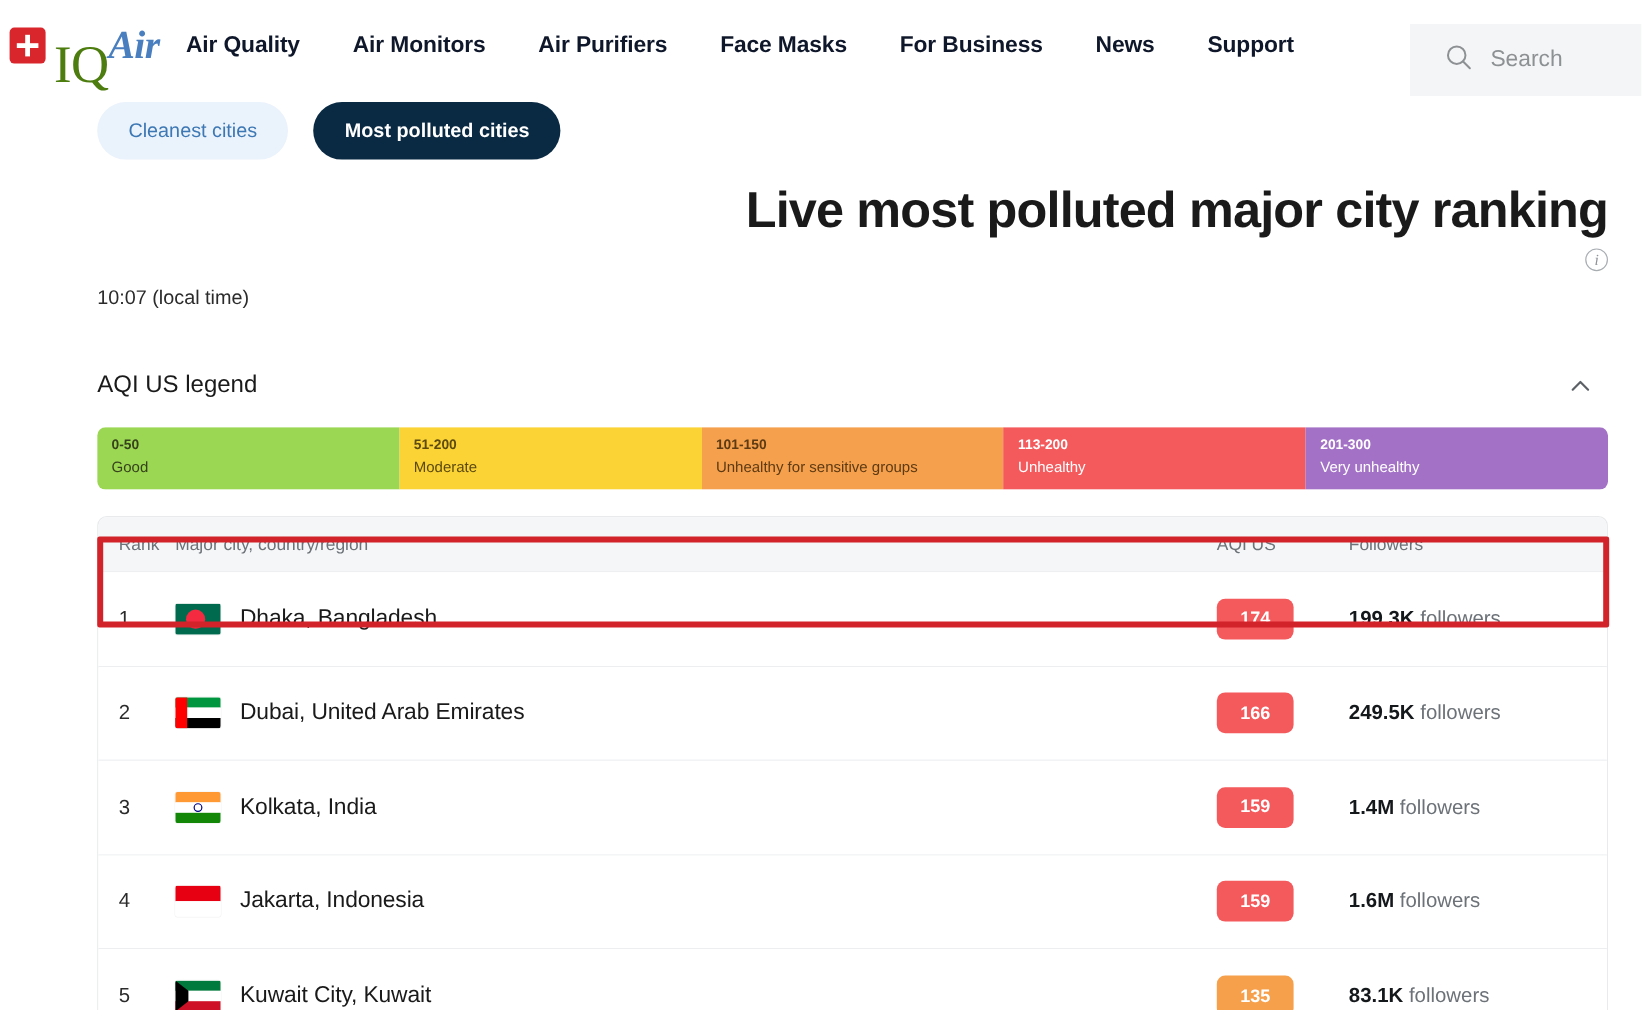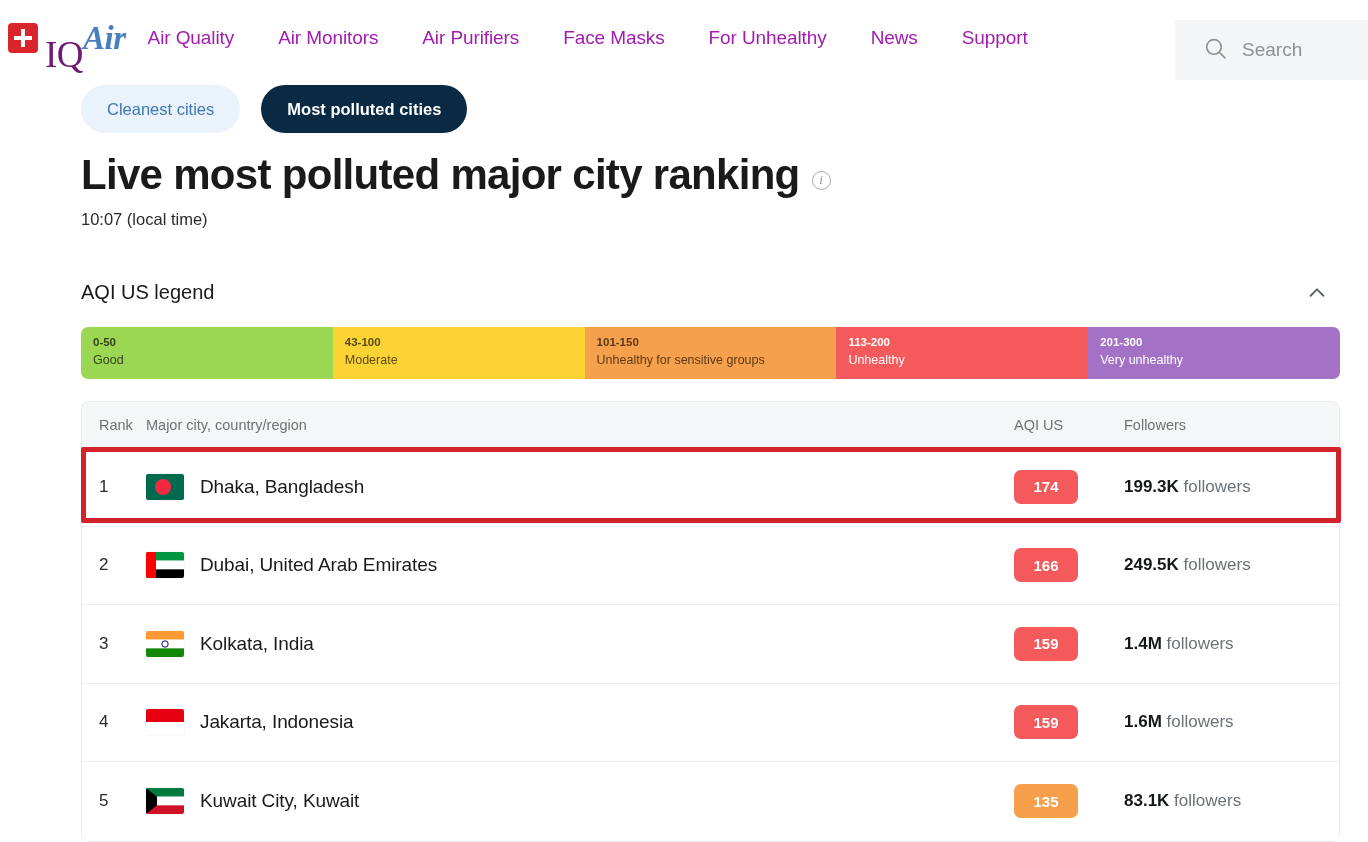--- a/index.html
+++ b/index.html
@@ -36,41 +36,41 @@
   .swiss-flag::before, .swiss-flag::after {
     content: "";
     position: absolute;
     background: #ffffff;
   }
   .swiss-flag::before { left: 13px; top: 6px;  width: 4px;  height: 18px; }
   .swiss-flag::after  { left: 6px;  top: 13px; width: 18px; height: 4px;  }
 
   .logo-iq {
     font-family: "Liberation Serif", serif;
-    font-size: 37px;
-    color: #701a75;
+    font-size: 44px;
+    color: #4d7c0f;
     letter-spacing: -0.5px;
     line-height: 1;
     margin-top: 32px;
   }
   .logo-air {
     font-family: "Liberation Serif", serif;
     font-size: 33px;
     font-weight: bold;
     font-style: italic;
     color: #4a7fbf;
     letter-spacing: -0.5px;
     line-height: 1;
   }
 
   .nav-links { display: flex; align-items: center; gap: 0; }
   .nav-link {
     font-size: 19px;
-    font-weight: normal;
-    color: #a21caf;
+    font-weight: bold;
+    color: #0f172a;
     padding: 0 22px;
     white-space: nowrap;
     cursor: pointer;
     letter-spacing: -0.1px;
   }
   .nav-link:first-child { padding-left: 8px; }
 
   .search-box {
     position: absolute;
     right: 0; top: 20px;
@@ -97,21 +97,21 @@
     display: flex;
     align-items: center;
     justify-content: center;
     cursor: pointer;
     white-space: nowrap;
   }
   .pill.active { background: #0a2a43; color: #ffffff; height: 48px; padding: 0 26px; }
   .pill.inactive { background: #eaf2fb; color: #3d78b4; height: 48px; padding: 0 26px; font-weight: normal; }
 
   
-  .title-row { display: flex; align-items: center; gap: 12px; margin-top: 20px; }
+  .title-row { display: flex; align-items: flex-end; margin-top: 20px; flex-direction: column; }
   h1.page-title {
     font-size: 42px;
     font-weight: bold;
     color: #1a1a1a;
     letter-spacing: -0.7px;
     line-height: 1.05;
   }
   .info-icon {
     width: 19px; height: 19px;
     border-radius: 50%;
@@ -234,21 +234,21 @@
     <div class="swiss-flag"></div>
     <span class="logo-iq">IQ</span>
     <span class="logo-air">Air</span>
   </div>
 
   <div class="nav-links">
     <div class="nav-link">Air Quality</div>
     <div class="nav-link">Air Monitors</div>
     <div class="nav-link">Air Purifiers</div>
     <div class="nav-link">Face Masks</div>
-    <div class="nav-link">For Unhealthy</div>
+    <div class="nav-link">For Business</div>
     <div class="nav-link">News</div>
     <div class="nav-link">Support</div>
   </div>
 
   <div class="search-box">
     <span class="sicon">
       <svg width="25" height="25" viewBox="0 0 24 24" fill="none" stroke="#8e9194" stroke-width="1.6">
         <circle cx="10.5" cy="10.5" r="7"></circle>
         <line x1="15.6" y1="15.6" x2="21" y2="21" stroke-linecap="round"></line>
       </svg>
@@ -278,21 +278,21 @@
         </svg>
     </span>
   </div>
 
   <div class="legend-bar">
     <div class="legend-seg" style="background:#9bd752;color:#36421c">
       <span class="legend-range">0-50</span>
       <span class="legend-label">Good</span>
     </div>
     <div class="legend-seg" style="background:#fbd335;color:#5c4a10">
-      <span class="legend-range">43-100</span>
+      <span class="legend-range">51-200</span>
       <span class="legend-label">Moderate</span>
     </div>
     <div class="legend-seg" style="background:#f5a04d;color:#5d3a13">
       <span class="legend-range">101-150</span>
       <span class="legend-label">Unhealthy for sensitive groups</span>
     </div>
     <div class="legend-seg" style="background:#f4595c;color:#ffffff">
       <span class="legend-range">113-200</span>
       <span class="legend-label">Unhealthy</span>
     </div>

